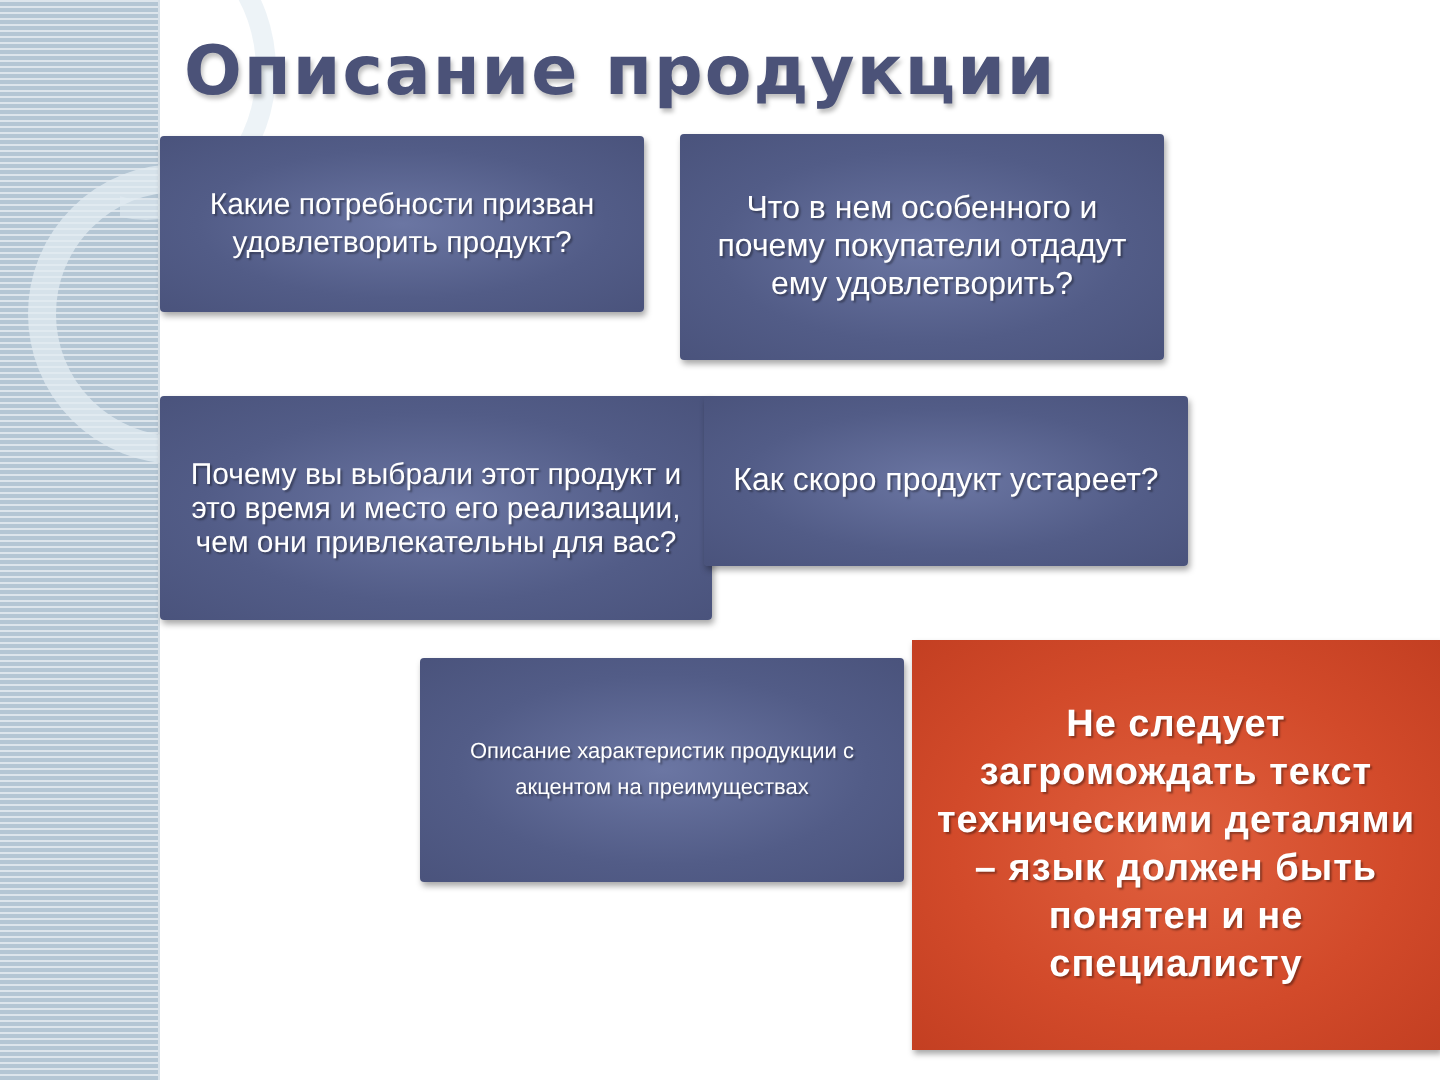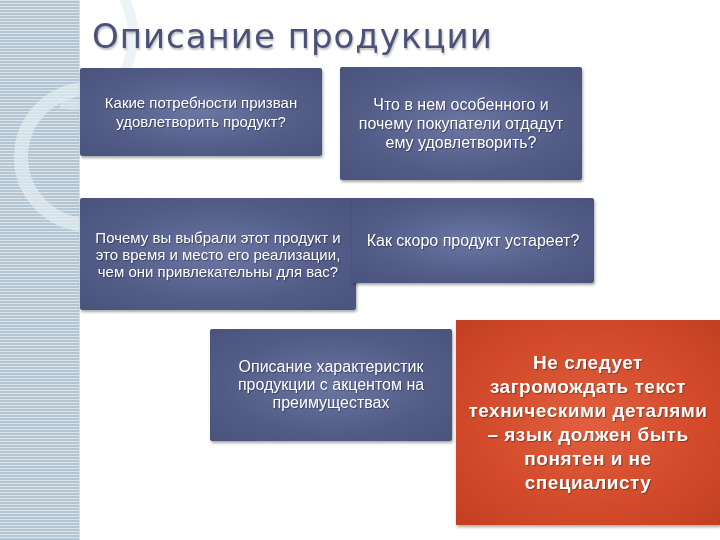--- a/index.html
+++ b/index.html
@@ -21,41 +21,41 @@
       clip-path: inset(0 45% 0 0);
     }
     .deco-arc2 {
       position: absolute; left: 8px; top: -40px; width: 130px; height: 150px;
       border: 10px solid rgba(225,235,242,0.6); border-radius: 50%;
       box-sizing: border-box;
       clip-path: inset(0 0 0 40%);
     }
     .title {
       position: absolute; left: 92px; top: 16px;
-      font-family: "DejaVu Sans", sans-serif; font-weight: normal;
+      font-family: "DejaVu Sans", sans-serif; font-weight: bold;
       font-size: 34px; color: #4b5278; letter-spacing: 1px;
       text-shadow: 1px 2px 2px rgba(0,0,0,0.25);
       white-space: nowrap;
     }
     .box {
       position: absolute; box-sizing: border-box;
       display: flex; align-items: center; justify-content: center; text-align: center;
       color: #ffffff; font-family: "Liberation Sans", sans-serif;
       background: radial-gradient(ellipse at center, #6b76a3 0%, #525c87 60%, #4a537c 100%);
       box-shadow: 1px 2px 3px rgba(0,0,0,0.35);
       border-radius: 2px;
       text-shadow: 1px 1px 1px rgba(0,0,0,0.35);
       padding: 4px 6px;
     }
     .box span { display: block; }
     .b1 { left: 80px; top: 68px; width: 242px; height: 88px; font-size: 15px; line-height: 19px; }
     .b2 { left: 340px; top: 67px; width: 242px; height: 113px; font-size: 16px; line-height: 19px; }
     .b3 { left: 80px; top: 198px; width: 276px; height: 112px; font-size: 15px; line-height: 17px; }
     .b4 { left: 340px; top: 198px; width: 242px; height: 85px; font-size: 16px; line-height: 19px; margin-left: 12px; }
-    .b5 { left: 210px; top: 329px; width: 242px; height: 112px; font-size: 16px; line-height: 18px; align-items: center; }
+    .b5 { left: 210px; top: 329px; width: 242px; height: 112px; font-size: 11px; line-height: 18px; align-items: center; }
     .b6 {
       left: 456px; top: 320px; width: 264px; height: 205px;
       background: radial-gradient(ellipse at center, #e0603e 0%, #d24a2a 60%, #c33f22 100%);
       font-size: 19px; line-height: 24px; font-weight: bold; letter-spacing: 0.5px;
       border-radius: 0;
     }
   </style>
 </head>
 <body>
 

